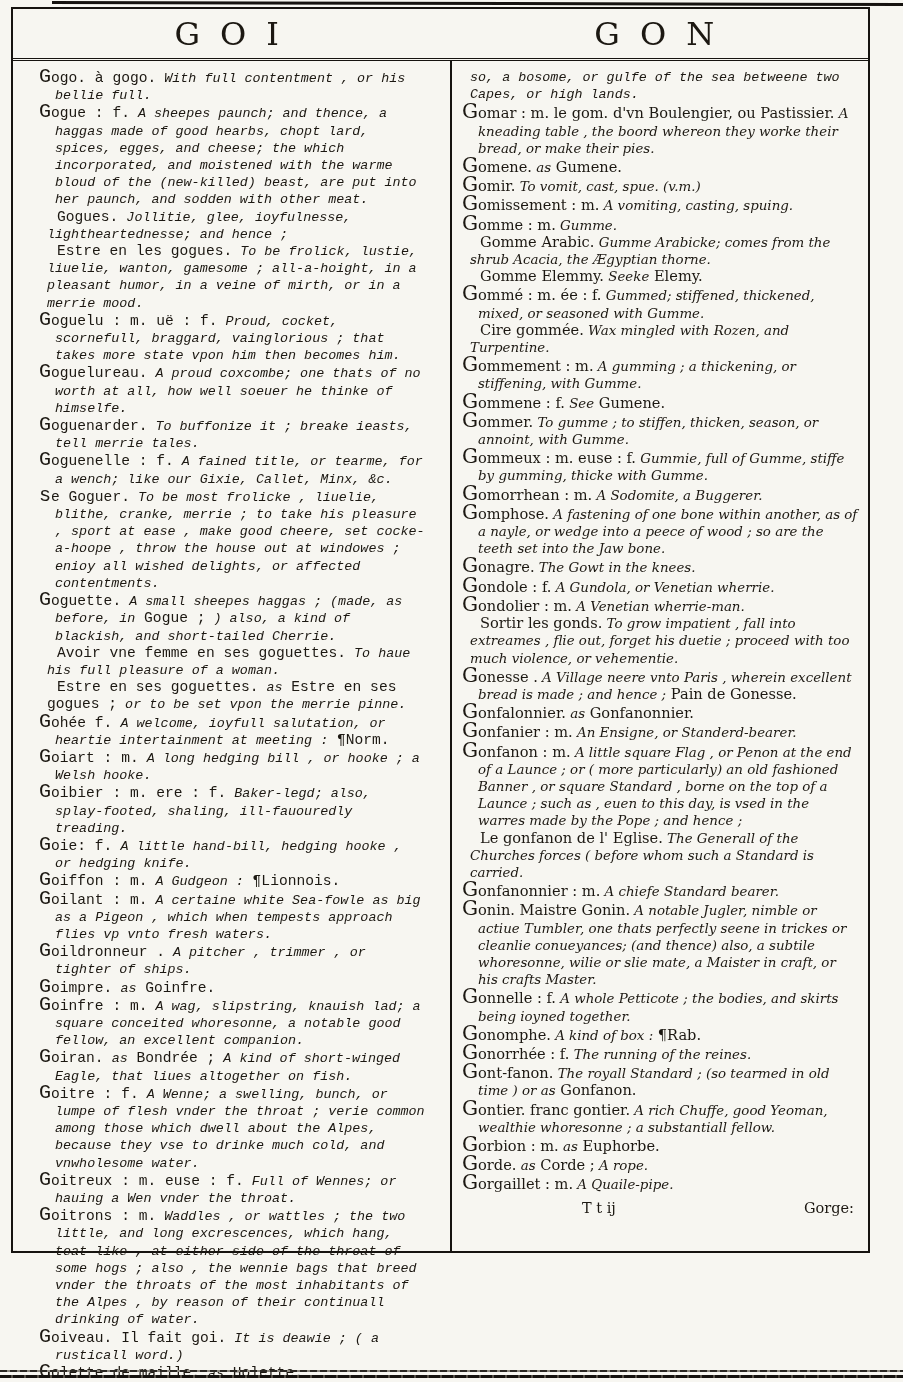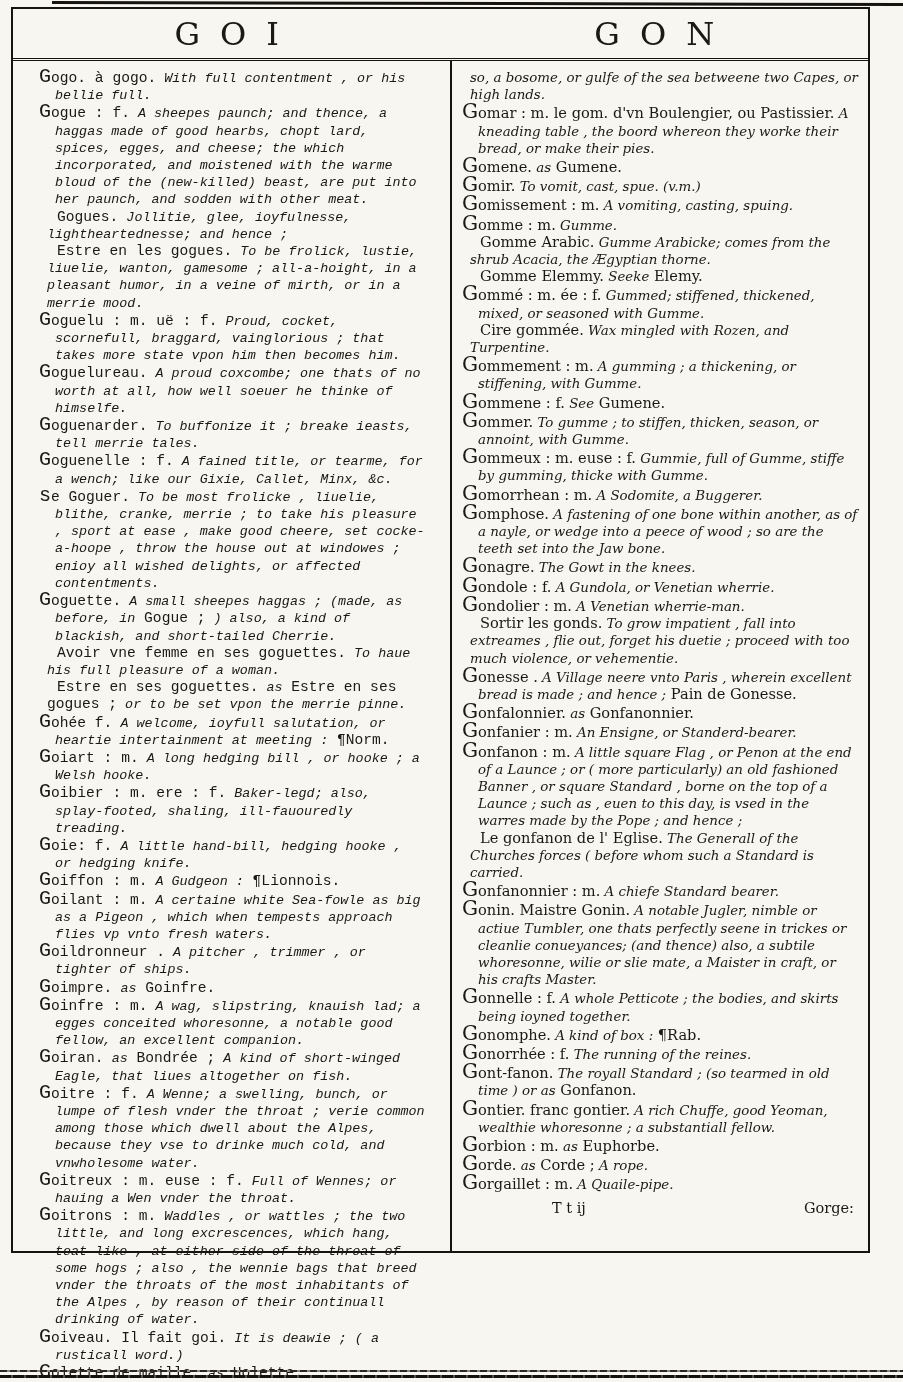--- a/index.html
+++ b/index.html
@@ -25,26 +25,26 @@
     flex:1;display:flex;align-items:center;justify-content:center;
     font-size:32px;letter-spacing:20px;padding-left:20px;font-weight:400;
   }
   .col-divider{position:absolute;left:437px;top:52px;bottom:0;width:2px;background:#161310;}
   .right-edge{position:absolute;top:120px;left:868px;width:2px;height:1080px;background:#1a1815;opacity:.8;}
   .col{position:absolute;top:60px;line-height:16.2px;}
   .col-left{left:26px;width:386px;font-family:Liberation Mono, monospace;}
   .col-right{left:449px;width:396px;}
   .entry{margin:0;padding-left:16px;text-indent:-16px;}
   .entry.sub{padding-left:8px;text-indent:10px;}
-  .entry.cont{padding-left:8px;text-indent:0;}
+  .entry.cont{padding-left:8px;text-indent:0;font-family:Liberation Mono, monospace;}
   .entry.main::first-letter{font-size:1.38em;}
   .head{font-size:14.6px;font-style:normal;}
   .def{font-size:13.4px;font-style:italic;}
   .footer-row{display:flex;justify-content:space-between;margin-top:6px;font-size:14.5px;}
-  .sig{margin-left:90px;font-style:normal;}
+  .sig{margin-left:120px;font-style:normal;}
   .catch{margin-right:4px;margin-left:32px;}
   
   .bottom-edge1{position:absolute;top:1370px;left:0;width:903px;height:2px;
     background:repeating-linear-gradient(90deg,#2a2722 0 7px,#8c8880 7px 10px);}
   .bottom-edge2{position:absolute;top:1375px;left:0;width:903px;height:3px;
     background:repeating-linear-gradient(90deg,#14110e 0 11px,#555048 11px 13px);}
 </style>
 </head>
 <body>
 
@@ -73,21 +73,21 @@
         <p class="entry sub"><span class="head">Avoir vne femme en ses goguettes.</span><span class="def"> To haue his full pleasure of a woman.</span></p>
         <p class="entry sub"><span class="head">Estre en ses goguettes.</span><span class="def"> as</span><span class="head"> Estre en ses gogues ;</span><span class="def"> or to be set vpon the merrie pinne.</span></p>
         <p class="entry main"><span class="head">Gohée f.</span><span class="def"> A welcome, ioyfull salutation, or heartie intertainment at meeting :</span><span class="head"> ¶Norm.</span></p>
         <p class="entry main"><span class="head">Goiart : m.</span><span class="def"> A long hedging bill , or hooke ; a Welsh hooke.</span></p>
         <p class="entry main"><span class="head">Goibier : m. ere : f.</span><span class="def"> Baker-legd; also, splay-footed, shaling, ill-fauouredly treading.</span></p>
         <p class="entry main"><span class="head">Goie: f.</span><span class="def"> A little hand-bill, hedging hooke , or hedging knife.</span></p>
         <p class="entry main"><span class="head">Goiffon : m.</span><span class="def"> A Gudgeon :</span><span class="head"> ¶Lionnois.</span></p>
         <p class="entry main"><span class="head">Goilant : m.</span><span class="def"> A certaine white Sea-fowle as big as a Pigeon , which when tempests approach flies vp vnto fresh waters.</span></p>
         <p class="entry main"><span class="head">Goildronneur .</span><span class="def"> A pitcher , trimmer , or tighter of ships.</span></p>
         <p class="entry main"><span class="head">Goimpre.</span><span class="def"> as</span><span class="head"> Goinfre.</span></p>
-        <p class="entry main"><span class="head">Goinfre : m.</span><span class="def"> A wag, slipstring, knauish lad; a egges conceited whoresonne, a notable good fellow, an excellent companion.</span></p>
+        <p class="entry main"><span class="head">Goinfre : m.</span><span class="def"> A wag, slipstring, knauish lad; a square conceited whoresonne, a notable good fellow, an excellent companion.</span></p>
         <p class="entry main"><span class="head">Goiran.</span><span class="def"> as</span><span class="head"> Bondrée ;</span><span class="def"> A kind of short-winged Eagle, that liues altogether on fish.</span></p>
         <p class="entry main"><span class="head">Goitre : f.</span><span class="def"> A Wenne; a swelling, bunch, or lumpe of flesh vnder the throat ; verie common among those which dwell about the Alpes, because they vse to drinke much cold, and vnwholesome water.</span></p>
         <p class="entry main"><span class="head">Goitreux : m. euse : f.</span><span class="def"> Full of Wennes; or hauing a Wen vnder the throat.</span></p>
         <p class="entry main"><span class="head">Goitrons : m.</span><span class="def"> Waddles , or wattles ; the two little, and long excrescences, which hang, teat-like , at either side of the throat of some hogs ; also , the wennie bags that breed vnder the throats of the most inhabitants of the Alpes , by reason of their continuall drinking of water.</span></p>
         <p class="entry main"><span class="head">Goiveau. Il fait goi.</span><span class="def"> It is deawie ; ( a rusticall word.)</span></p>
         <p class="entry main"><span class="head">Golette de maille.</span><span class="def"> as</span><span class="head"> Holette.</span></p>
         <p class="entry main"><span class="head">Golfe : m.</span><span class="def"> A gulfe, whirlepoole, or bottomelesse pit ; al-</span></p>
       </div>
   </div>
 

